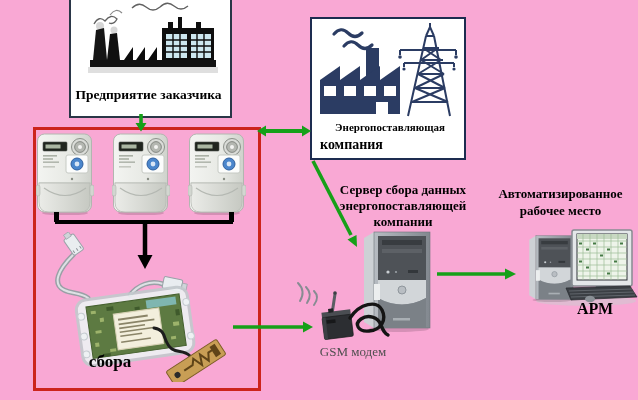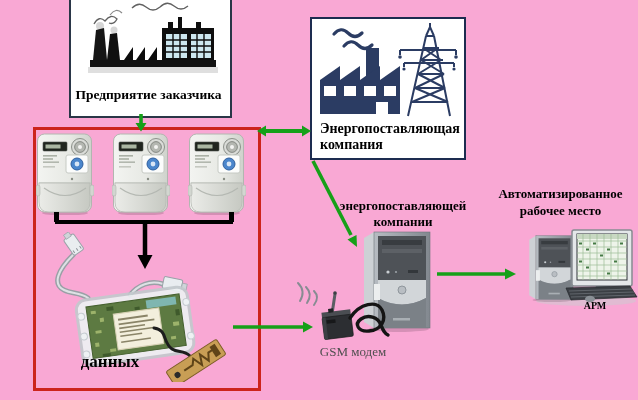--- a/index.html
+++ b/index.html
@@ -123,21 +123,21 @@
       <path d="M112,14 L116,5 L120,14 M116,5 v-4"></path>
       <path d="M98,80 h36 M101,66 h30 M104,52 h26 M107,38 h22 M109,26 h16"></path>
       <path d="M98,80 L131,66 M134,80 L101,66 M101,66 L130,52 M131,66 L104,52 M104,52 L127,38 M130,52 L107,38 M107,38 L124,26 M127,38 L109,26"></path>
       <path d="M86,28 h56 M86,28 v5 M142,28 v5 M90,41 h50 M90,41 v4 M140,41 v4"></path>
     </g>
     <circle cx="86" cy="35" r="1.8" fill="#2b3c63"></circle>
     <circle cx="142" cy="35" r="1.8" fill="#2b3c63"></circle>
     <circle cx="90" cy="47" r="1.6" fill="#2b3c63"></circle>
     <circle cx="140" cy="47" r="1.6" fill="#2b3c63"></circle>
   </svg>
-  <div class="lbl" style="left:320px;top:121px;width:140px;font-size:14px;text-align:left;">Энергопоставляющая</div>
+  <div class="lbl" style="left:320px;top:121px;width:140px;font-size:11px;text-align:center;">Энергопоставляющая</div>
   <div class="lbl" style="left:320px;top:137px;width:140px;font-size:14px;text-align:left;">компания</div>
 
   <svg class="abs" style="left:36px;top:133px" width="58" height="82">
       <use href="#sym-meter" width="58" height="82"></use>
     </svg>
   <svg class="abs" style="left:112px;top:133px" width="58" height="82">
       <use href="#sym-meter" width="58" height="82"></use>
     </svg>
   <svg class="abs" style="left:188px;top:133px" width="58" height="82">
       <use href="#sym-meter" width="58" height="82"></use>
@@ -235,25 +235,26 @@
 
     <path d="M104,96 C118,98 112,110 122,117 C128,121 134,118 140,124" fill="none" stroke="#1d1d1d" stroke-width="3" stroke-linecap="round"></path>
 
     <g transform="translate(146,131) rotate(-33)">
       <rect x="-30" y="-9" width="60" height="18" rx="2" fill="#c89e55" stroke="#7c5e26"></rect>
       <circle cx="-22" cy="0" r="3" fill="#2a2a2a"></circle>
       <path d="M-14,0 h10 l4,-5 l4,10 l4,-10 l4,10 l4,-7 h8" fill="none" stroke="#5f4418" stroke-width="2"></path>
       <rect x="20" y="-6" width="6" height="12" fill="#5f4418"></rect>
     </g>
   </svg>
-  <div class="lbl" style="left:78px;top:352px;width:64px;font-size:17px;">данных</div>
+  <div class="lbl" style="left:78px;top:352px;width:64px;font-size:17px;">сбора</div>
 
   <svg class="abs" style="left:362px;top:228px" width="74" height="104">
       <use href="#sym-tower" width="74" height="104"></use>
     </svg>
+  <div class="lbl" style="left:328px;top:182px;width:150px;font-size:13px;">Сервер сбора данных</div>
   <div class="lbl" style="left:328px;top:214px;width:150px;font-size:13px;">компании</div>
   <div class="lbl" style="left:328px;top:198px;width:150px;font-size:13px;">энергопоставляющей</div>
 
   <svg class="abs" style="left:285px;top:275px" width="115" height="75" viewBox="0 0 115 75">
     <g stroke="#878c92" stroke-width="2" fill="none" stroke-linecap="round">
       <path d="M13,8 Q21,16 15,26"></path>
       <path d="M21,12 Q28,19 22,28"></path>
       <path d="M29,16 Q35,22 29,30"></path>
     </g>
     <line x1="47" y1="39" x2="50" y2="19" stroke="#5a5e63" stroke-width="3" stroke-linecap="round"></line>
@@ -299,15 +300,15 @@
       <rect x="70" y="65" width="26" height="4" rx="2" fill="#585d63"></rect>
     </g>
     <g>
       <polygon points="46,60 110,58 117,69 51,72" fill="#3b3f44" stroke="#24272b" stroke-width="0.7"></polygon>
       <path d="M49,63 L112,61 M50,66 L114,64 M51,69 L115,67" stroke="#6a6f75" stroke-width="0.8"></path>
     </g>
     <ellipse cx="70" cy="71" rx="5" ry="3.2" fill="#8a9096"></ellipse>
   </svg>
   <div class="lbl" style="left:488px;top:203px;width:145px;font-size:13px;">рабочее место</div>
   <div class="lbl" style="left:488px;top:186px;width:145px;font-size:13px;">Автоматизированное</div>
-  <div class="lbl" style="left:570px;top:300px;width:50px;font-size:10px;">АРМ</div>
+  <div class="lbl" style="left:570px;top:300px;width:50px;font-size:16px;">АРМ</div>
 
 </div>
 
 </body></html>

